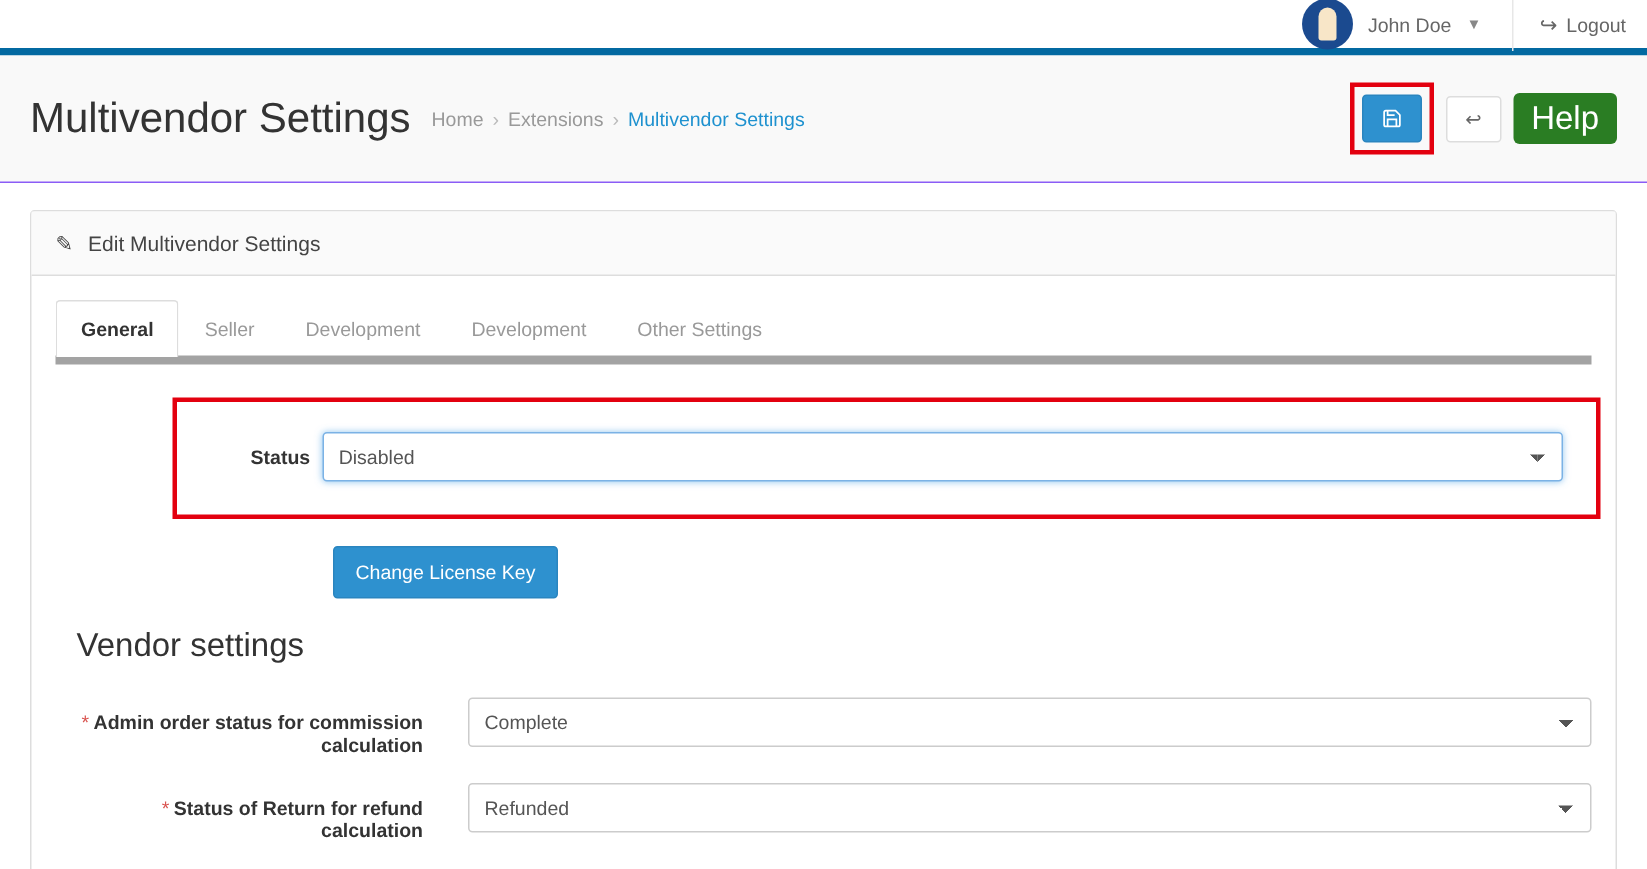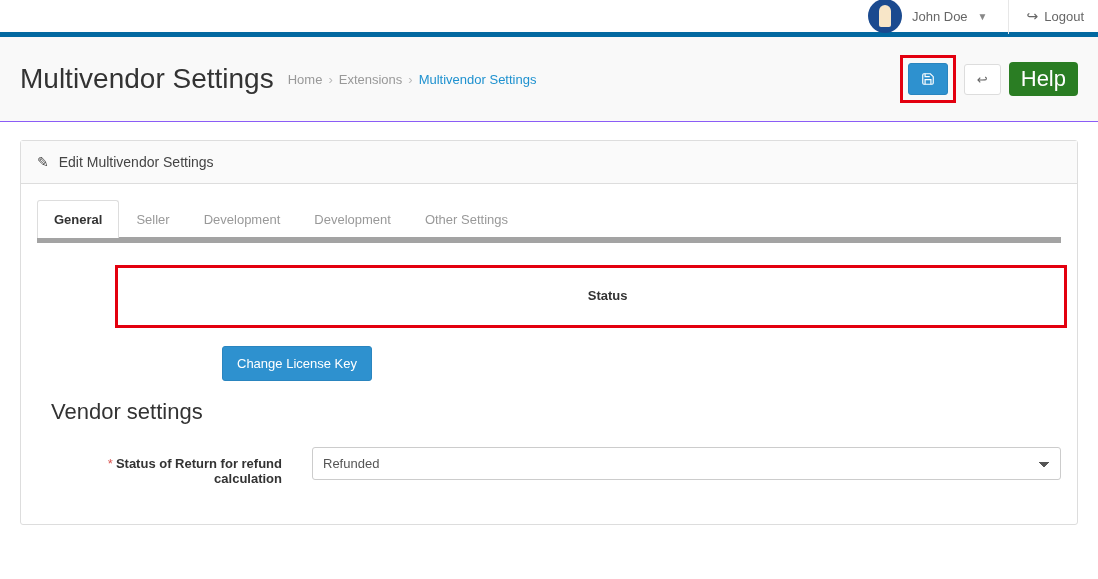--- a/index.html
+++ b/index.html
@@ -43,21 +43,21 @@
   .tab.active { color: #333; font-weight: 600; border-color: #ddd; background: #fff; border-radius: 3px 3px 0 0; }
 
   
   .form-row { display: flex; align-items: flex-start; gap: 20px; margin-bottom: 18px; }
   .form-label { width: 165px; min-width: 165px; text-align: right; padding-top: 9px; color: #333; }
   .form-label .req { color: #d9534f; margin-right: 3px; }
   .form-label strong { font-weight: 700; font-size: 13px; }
   .form-control-wrap { flex: 1; }
   .form-select { width: 100%; padding: 8px 10px; border: 1px solid #ccc; border-radius: 3px; background: #fff; font-size: 13px; color: #555; appearance: none; background-image: linear-gradient(45deg, transparent 50%, #555 50%), linear-gradient(135deg, #555 50%, transparent 50%); background-position: calc(100% - 16px) 14px, calc(100% - 11px) 14px; background-size: 5px 5px, 5px 5px; background-repeat: no-repeat; }
 
-  .status-box { border: 3px solid #e3000f; padding: 20px 22px 22px 22px; margin: 0 -6px 18px 78px; display: flex; align-items: center; gap: 8px; flex-direction: column; }
+  .status-box { border: 3px solid #e3000f; padding: 20px 22px 22px 22px; margin: 0 -6px 18px 78px; display: flex; align-items: center; gap: 8px; }
   .status-box .lbl { width: 73px; text-align: right; font-weight: 700; font-size: 13px; color: #333; }
   .status-box .form-select { border-color: #7bb2e5; box-shadow: 0 0 5px rgba(102,175,233,0.7); outline: none; }
 
   .section-heading { font-size: 22px; font-weight: 400; color: #333; margin: 10px 0 22px 14px; }
 
   .edit-icon { font-size: 14px; }
   .save-icon-svg { width: 14px; height: 14px; }
 </style>
 </head>
 <body>
@@ -117,31 +117,44 @@
     <div class="tabs">
       <div class="tab active">General</div>
       <div class="tab">Seller</div>
       <div class="tab">Development</div>
       <div class="tab">Development</div>
       <div class="tab">Other Settings</div>
     </div>
 
     <div class="status-box">
       <div class="lbl">Status</div>
+      <select class="form-select">
+        <option>Disabled</option>
+      </select>
     </div>
 
     <div class="form-row">
       <div class="form-label"></div>
       <div class="form-control-wrap">
         <button class="btn btn-primary" style="padding:10px 14px;">Change License Key</button>
       </div>
     </div>
 
     <h3 class="section-heading">Vendor settings</h3>
 
+    <div class="form-row" style="gap:30px;">
+      <div class="form-label" style="width:245px;min-width:245px;">
+        <span class="req">*</span><strong>Admin order status for commission calculation</strong>
+      </div>
+      <div class="form-control-wrap">
+        <select class="form-select">
+          <option>Complete</option>
+        </select>
+      </div>
+    </div>
 
     <div class="form-row" style="gap:30px;">
       <div class="form-label" style="width:245px;min-width:245px;">
         <span class="req">*</span><strong>Status of Return for refund calculation</strong>
       </div>
       <div class="form-control-wrap">
         <select class="form-select">
           <option>Refunded</option>
         </select>
       </div>

